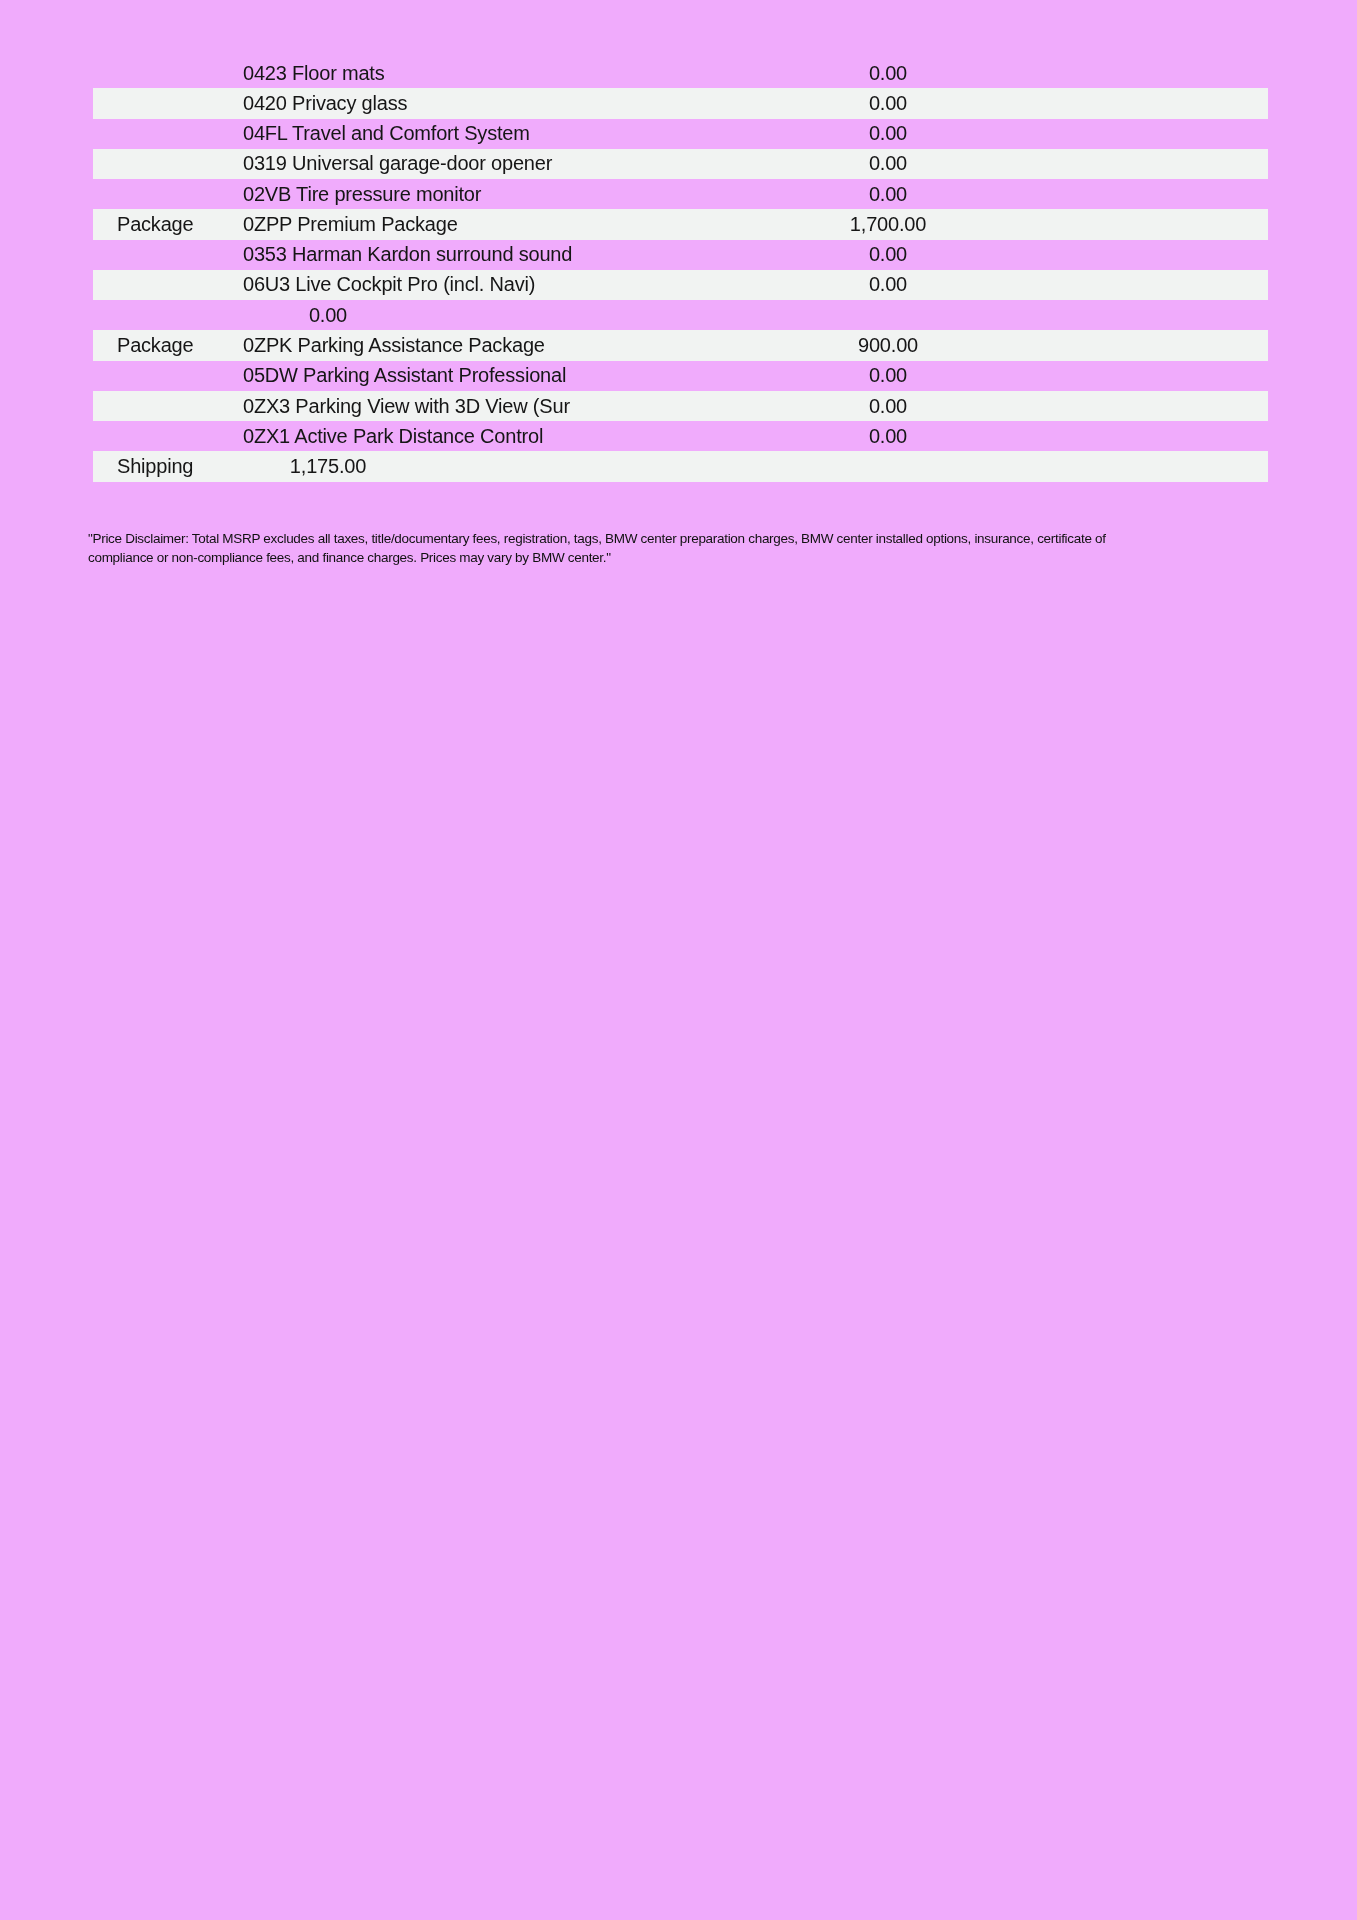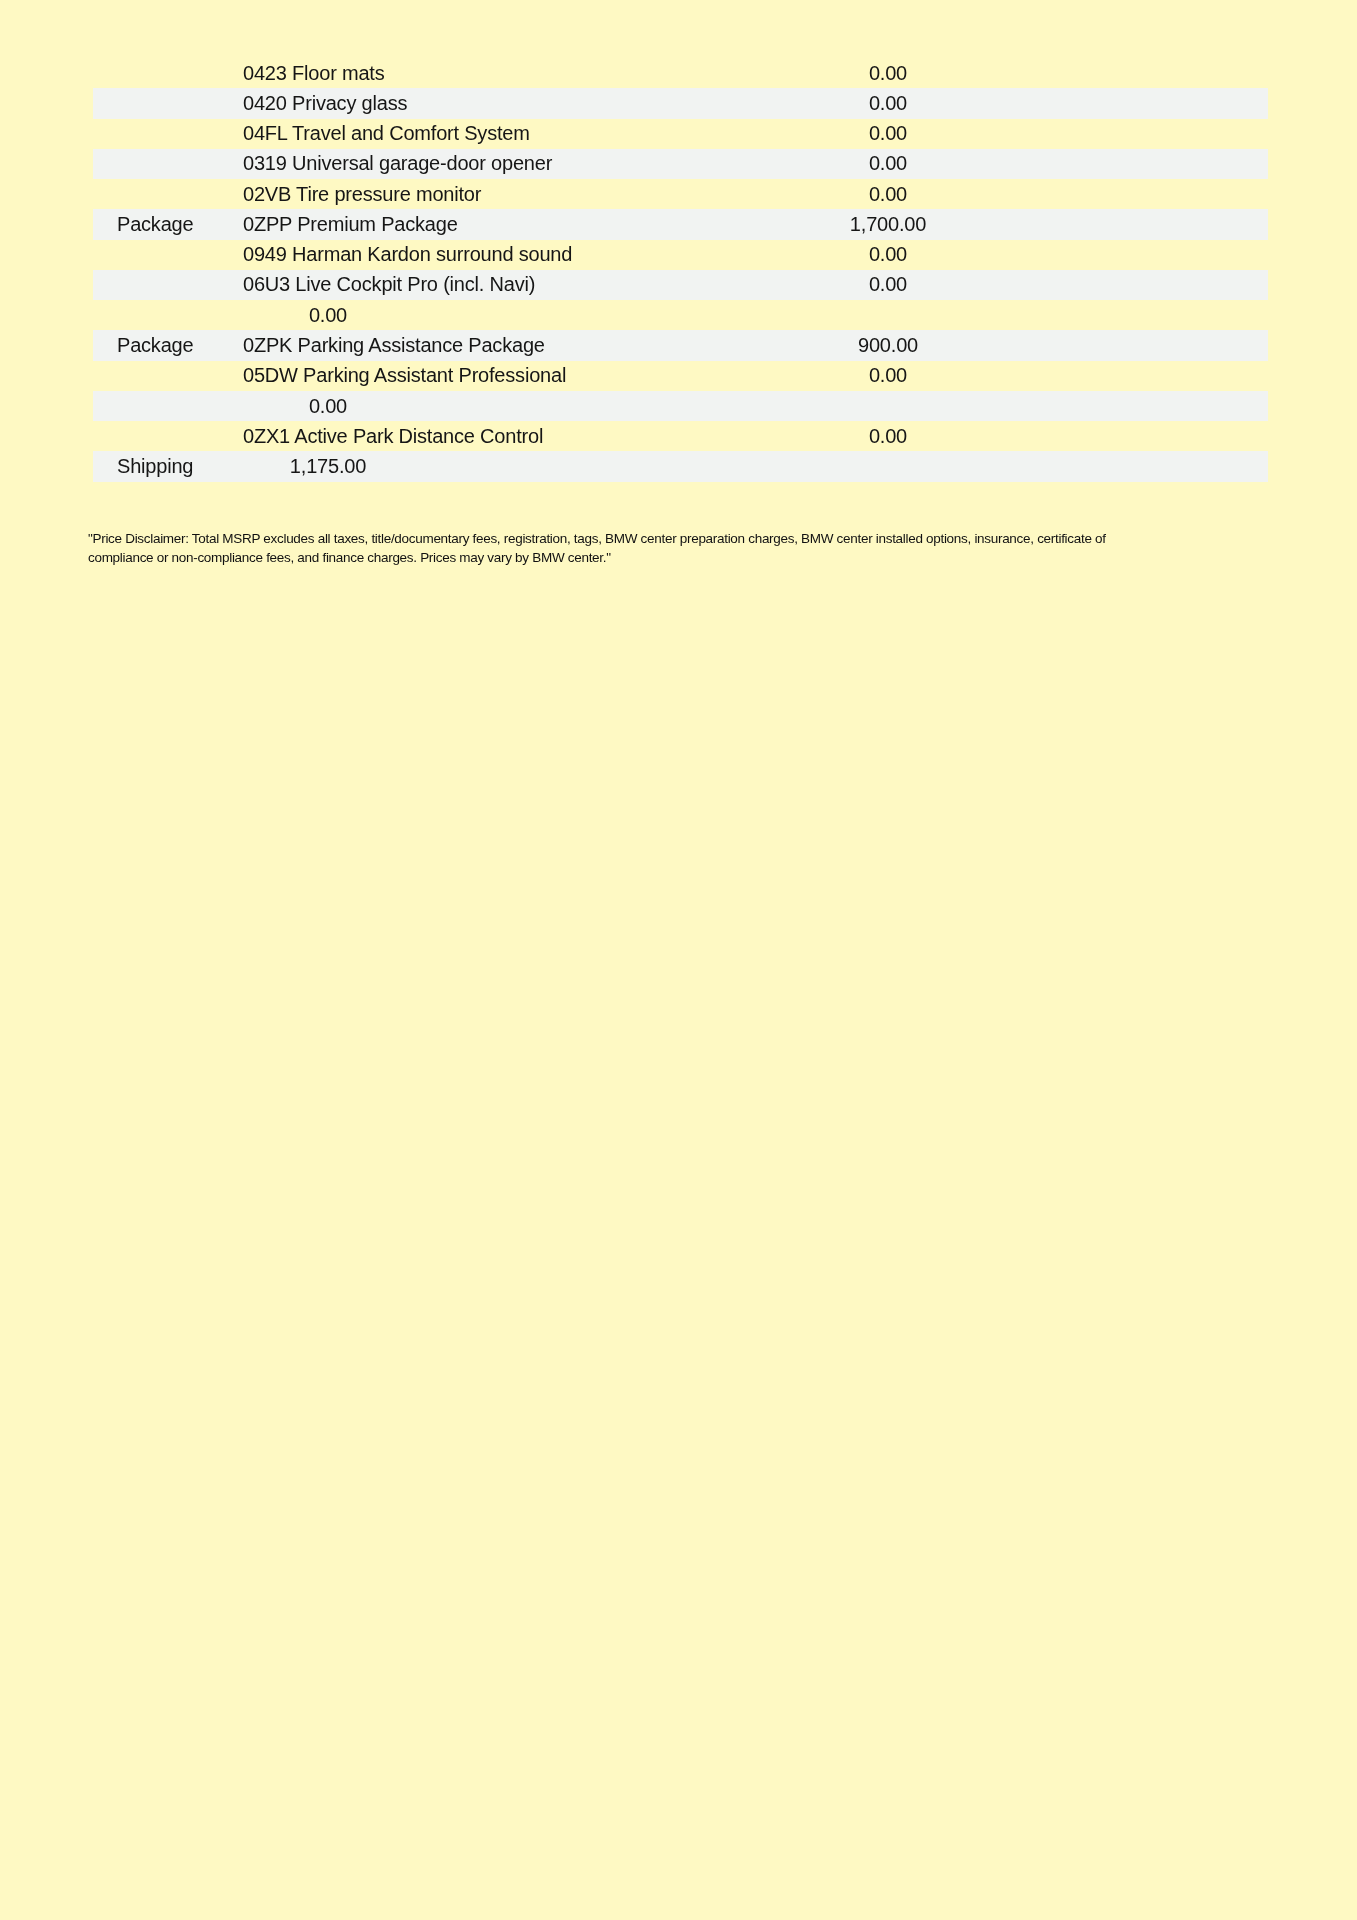--- a/index.html
+++ b/index.html
@@ -7,21 +7,21 @@
   body {
     width: 1357px;
     height: 1920px;
     position: relative;
     font-family: "Liberation Sans", sans-serif;
     overflow: hidden;
   }
   .doc-page {
     position: absolute;
     inset: 0;
-    background: #fef9c3;
+    background: #f0abfc;
   }
   .options-table {
     position: absolute;
     left: 93px;
     top: 58px;
     width: 1175px;
   }
   .row {
     display: flex;
     align-items: center;
@@ -92,21 +92,21 @@
         <div class="cell desc">02VB Tire pressure monitor</div>
         <div class="cell price">0.00</div>
       </div>
       <div class="row shaded">
         <div class="cell cat">Package</div>
         <div class="cell desc">0ZPP Premium Package</div>
         <div class="cell price">1,700.00</div>
       </div>
       <div class="row">
         <div class="cell cat"></div>
-        <div class="cell desc">0949 Harman Kardon surround sound</div>
+        <div class="cell desc">0353 Harman Kardon surround sound</div>
         <div class="cell price">0.00</div>
       </div>
       <div class="row shaded">
         <div class="cell cat"></div>
         <div class="cell desc">06U3 Live Cockpit Pro (incl. Navi)</div>
         <div class="cell price">0.00</div>
       </div>
       <div class="row">
         <div class="cell cat"></div>
         <div class="cell price">0.00</div>
@@ -116,20 +116,21 @@
         <div class="cell desc">0ZPK Parking Assistance Package</div>
         <div class="cell price">900.00</div>
       </div>
       <div class="row">
         <div class="cell cat"></div>
         <div class="cell desc">05DW Parking Assistant Professional</div>
         <div class="cell price">0.00</div>
       </div>
       <div class="row shaded">
         <div class="cell cat"></div>
+        <div class="cell desc">0ZX3 Parking View with 3D View (Sur</div>
         <div class="cell price">0.00</div>
       </div>
       <div class="row">
         <div class="cell cat"></div>
         <div class="cell desc">0ZX1 Active Park Distance Control</div>
         <div class="cell price">0.00</div>
       </div>
       <div class="row shaded">
         <div class="cell cat">Shipping</div>
         <div class="cell price">1,175.00</div>

